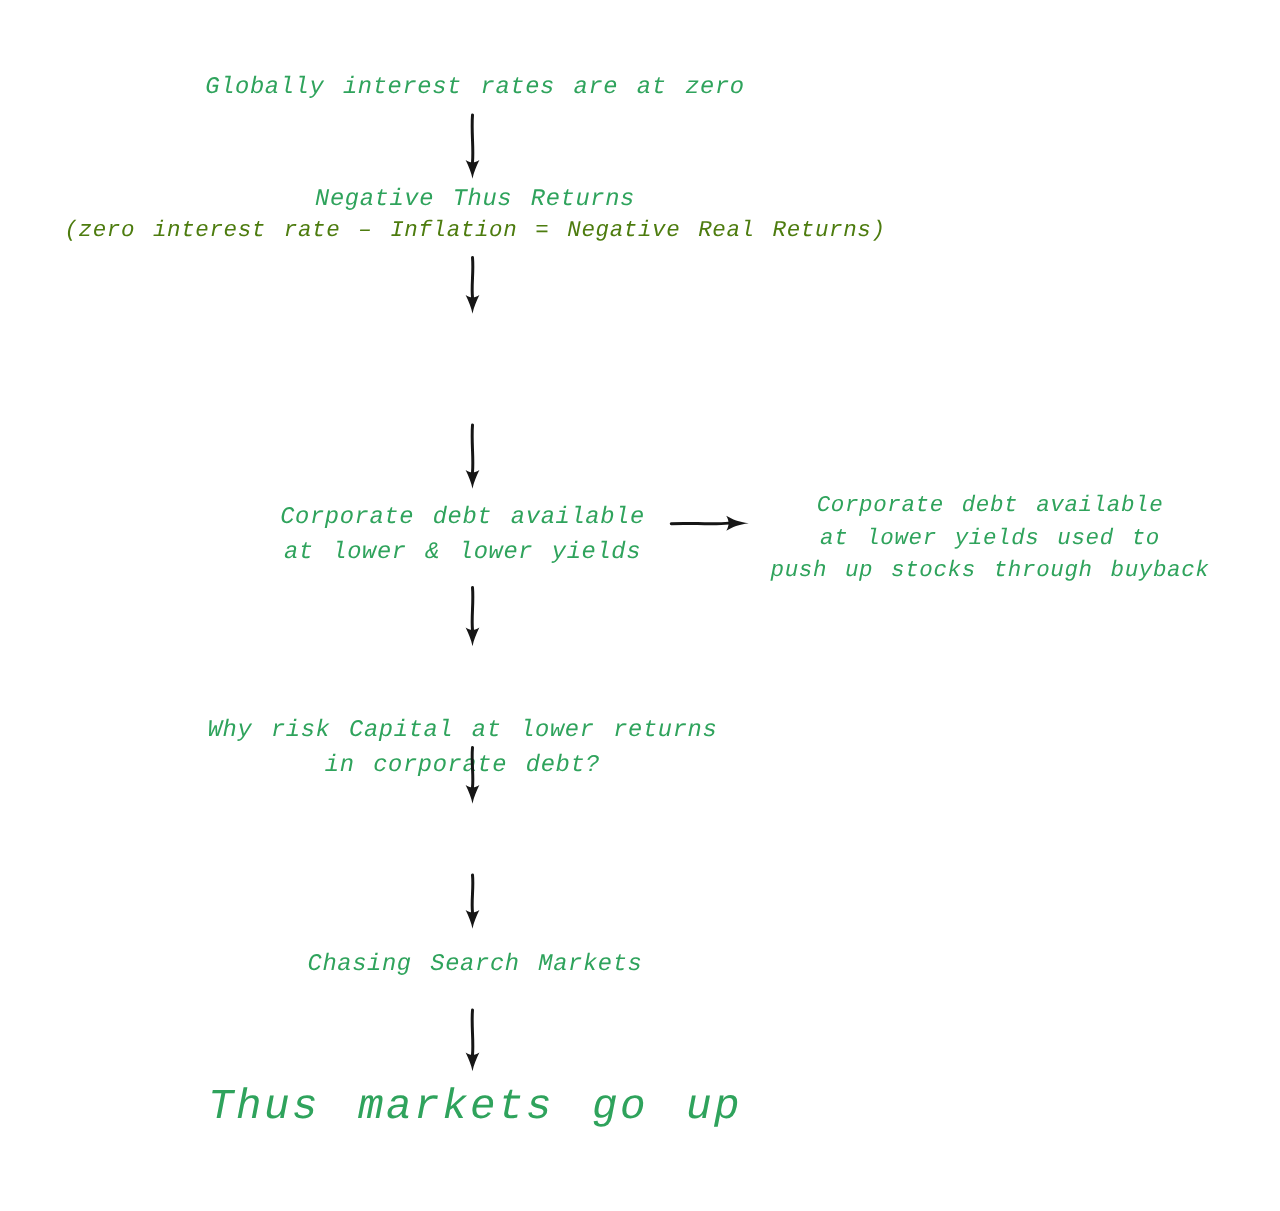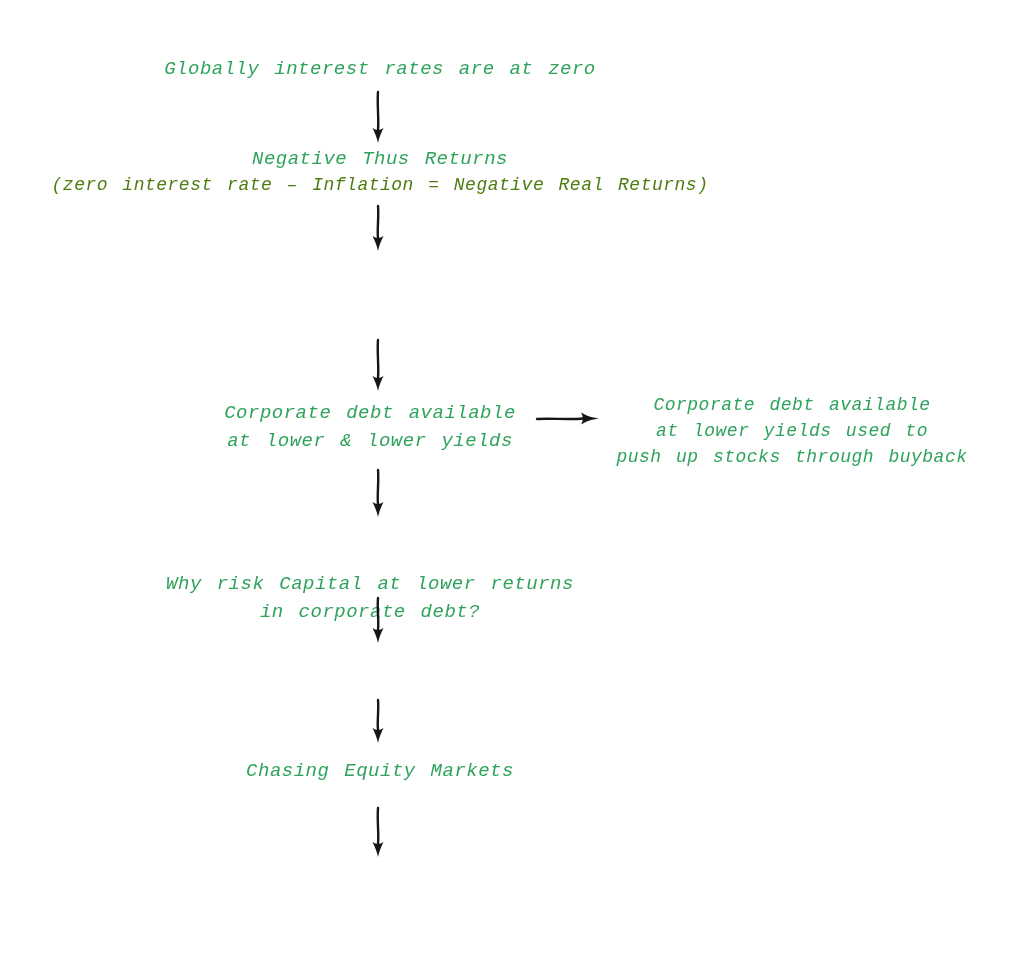--- a/index.html
+++ b/index.html
@@ -110,23 +110,24 @@
   </div>
 
 
   <div class="arrow" style="left:368px; top:698px;">
     <svg width="20" height="48" viewBox="0 0 20 48">
       <path d="M10 2 C 11 12, 9 22, 10 32" stroke="#161616" stroke-width="2.4" fill="none" stroke-linecap="round"></path>
       <path d="M4.5 30 C 7 35, 9 40, 10 45 C 11 40, 13 35, 15.5 30 C 12 32.5, 8 32.5, 4.5 30 Z" fill="#161616"></path>
     </svg>
   </div>
 
-  <div class="node green size-md" style="left:140px; top:758px; width:480px;">Chasing Equity Markets</div>
+  <div class="node green size-md" style="left:140px; top:758px; width:480px;">Chasing Search Markets</div>
 
   <div class="arrow" style="left:368px; top:806px;">
     <svg width="20" height="54" viewBox="0 0 20 54">
       <path d="M10 2 C 9 15, 11 27, 10 38" stroke="#161616" stroke-width="2.4" fill="none" stroke-linecap="round"></path>
       <path d="M4.5 36 C 7 41, 9 46, 10 51 C 11 46, 13 41, 15.5 36 C 12 38.5, 8 38.5, 4.5 36 Z" fill="#161616"></path>
     </svg>
   </div>
 
+  <div class="node green size-xl" style="left:60px; top:862px; width:640px;">Thus markets go up</div>
 
 </div>
 
 </body></html>

